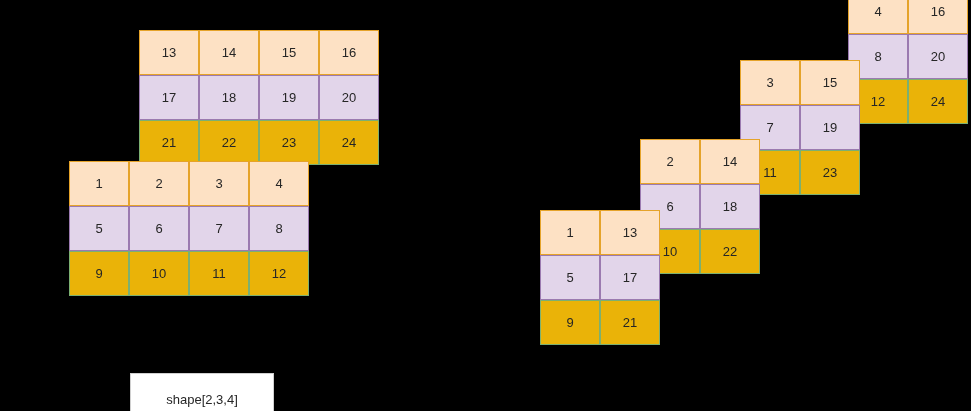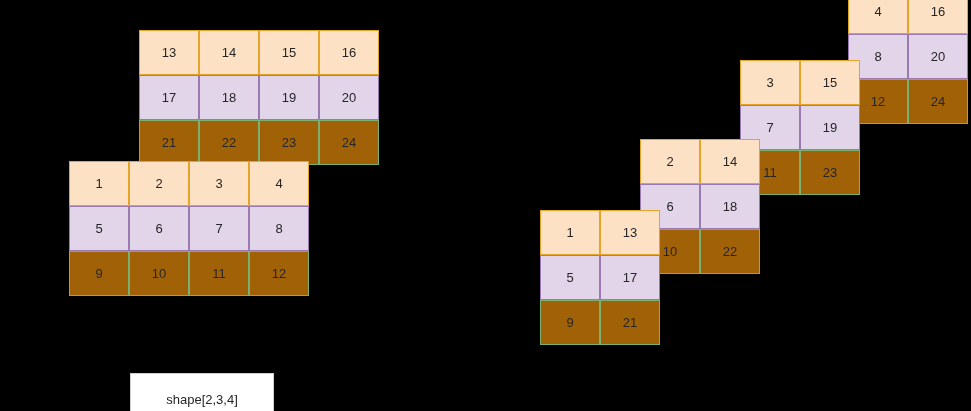--- a/index.html
+++ b/index.html
@@ -43,21 +43,21 @@
   }
   .cell.c-orange {
     background: #fde1c4;
     border-color: #e5a32a;
   }
   .cell.c-purple {
     background: #e2d5ea;
     border-color: #9b7ab0;
   }
   .cell.c-green {
-    background: #a16207;
+    background: #eab308;
     border-color: #7cb071;
   }
   .shape-label {
     position: absolute;
     box-sizing: border-box;
     background: #ffffff;
     border: 1px solid #d0d0d0;
     display: flex;
     align-items: center;
     justify-content: center;

